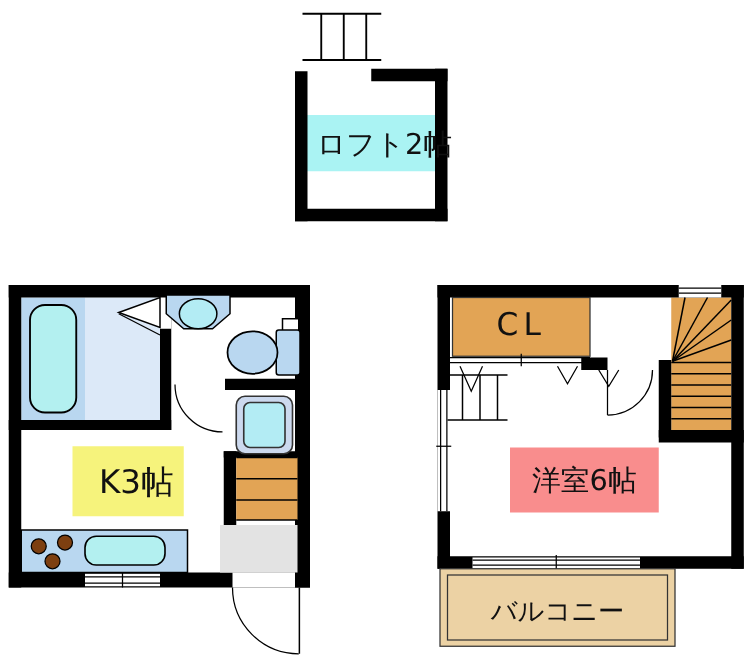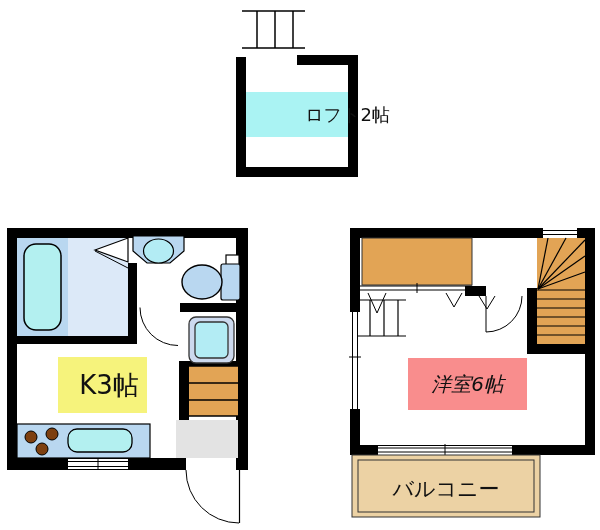--- a/index.html
+++ b/index.html
@@ -1,24 +1,24 @@
 <!DOCTYPE html>
 <html><head>
 <meta charset="utf-8">
 <style>
   html,body{margin:0;padding:0;background:#fff;}
   #plan{position:relative;width:600px;height:530px;background:#ffffff;overflow:hidden;
         font-family:"DejaVu Sans","Liberation Sans",sans-serif;}
   #plan svg{position:absolute;left:0;top:0;}
   .lbl{position:absolute;display:flex;align-items:center;justify-content:center;
        color:#111;white-space:nowrap;}
-  .lbl-loft{left:236px;top:99px;width:143px;height:32px;font-size:18px;margin-left:40px;}
+  .lbl-loft{left:236px;top:99px;width:143px;height:32px;font-size:23px;}
   .lbl-k{left:58px;top:366px;width:102px;height:38px;font-size:26px;}
   .lbl-cl{left:362px;top:242px;width:110px;height:34px;font-size:25px;letter-spacing:4px;}
-  .lbl-room{left:408px;top:366px;width:119px;height:36px;font-size:20px;font-style:italic;}
+  .lbl-room{left:408px;top:366px;width:119px;height:36px;font-size:23px;}
   .lbl-balcony{left:352px;top:473px;width:188px;height:32px;font-size:21px;}
 </style>
 </head>
 <body>
 
 <div id="plan">
 
 <svg width="600" height="530" viewBox="0 0 600 530">
 
   <g>
@@ -200,16 +200,17 @@
 
     <g>
       <rect x="352" y="455" width="188" height="62" fill="#ecd2a4" stroke="#333" stroke-width="1"></rect>
       <rect x="358" y="460" width="176" height="52" fill="none" stroke="#333" stroke-width="1"></rect>
     </g>
   </g>
 </svg>
 
 <div class="lbl lbl-loft">ロフト2帖</div>
 <div class="lbl lbl-k">K3帖</div>
+<div class="lbl lbl-cl">CL</div>
 <div class="lbl lbl-room">洋室6帖</div>
 <div class="lbl lbl-balcony">バルコニー</div>
 
 </div>
 
 </body></html>

